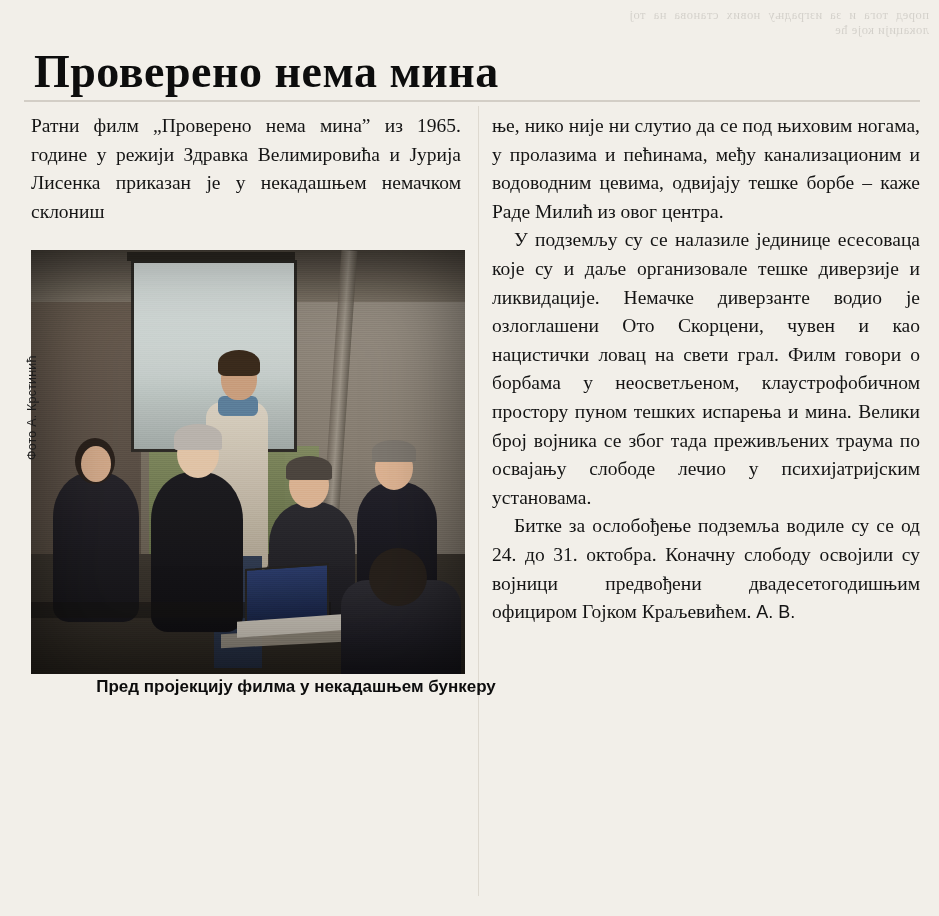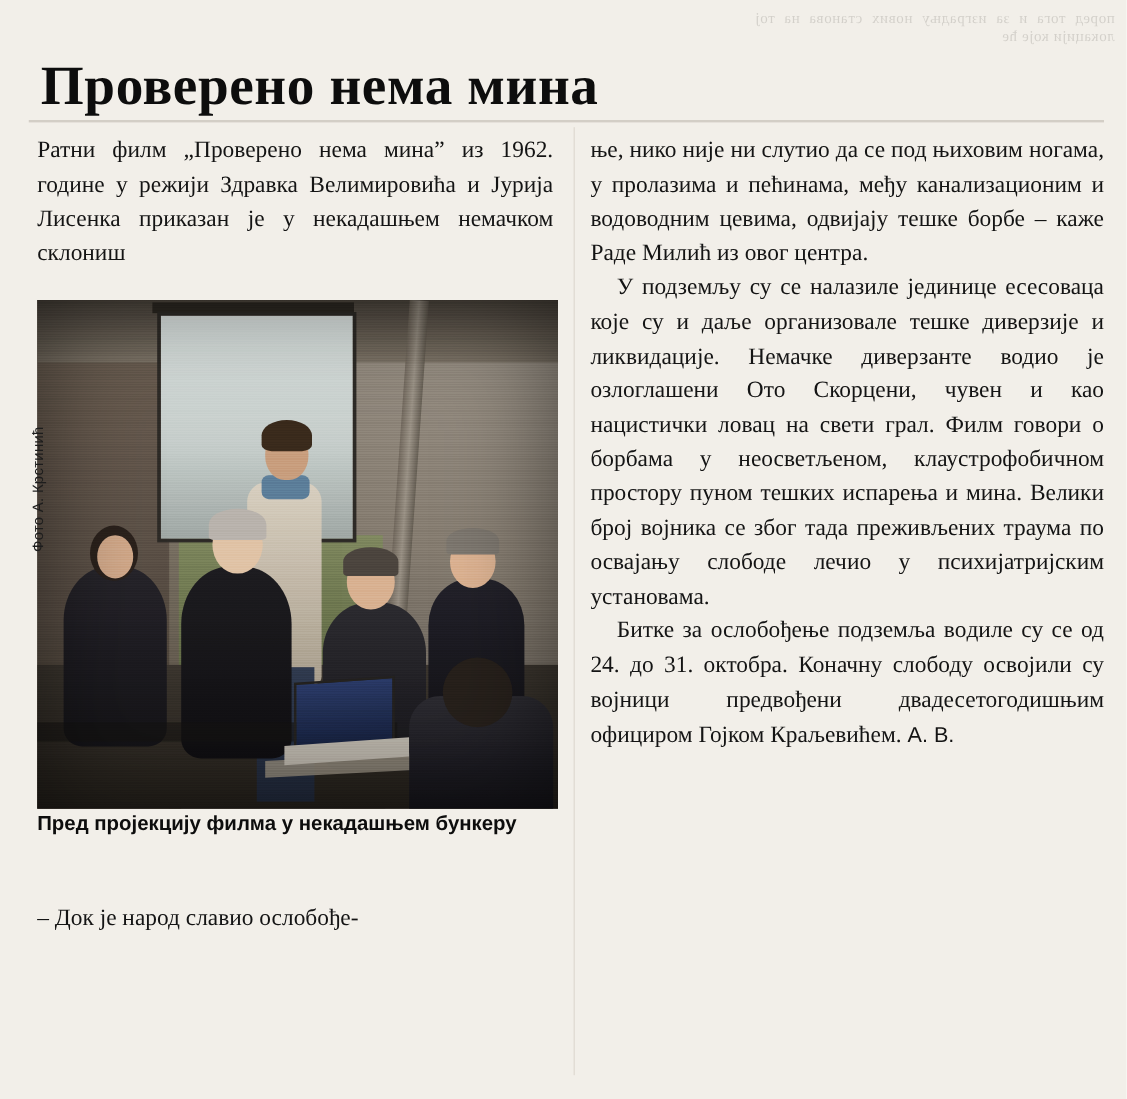--- a/index.html
+++ b/index.html
@@ -252,41 +252,42 @@
   .caption {
     position: absolute;
     left: 31px;
     top: 676px;
     width: 530px;
     font-family: "Liberation Sans", sans-serif;
     font-weight: bold;
     font-size: 17px;
     line-height: 22px;
     color: #0d0d0d;
+    text-align: center;
   }
 
   .sig {
     font-family: "Liberation Sans", sans-serif;
     font-weight: normal;
     font-size: 18px;
   }
 </style>
 </head>
 <body>
 
 <div class="page">
 
   <div class="ghost">поред тога и за изградњу нових станова на тој локацији које ће</div>
 
   <h1 class="headline">Проверено нема мина</h1>
   <div class="rule-under-headline"></div>
   <div class="col-rule"></div>
 
   <div class="col col-left-top">
-    <p>Ратни филм „Проверено нема мина” из 1962. године у режији Здравка Велимировића и Јурија Лисенка приказан је у некадашњем немачком склониш</p>
+    <p>Ратни филм „Проверено нема мина” из 1965. године у режији Здравка Велимировића и Јурија Лисенка приказан је у некадашњем немачком склониш</p>
   </div>
 
   <div class="photo-wrap">
     <div class="photo">
       <div class="ph-wall-l"></div>
       <div class="ph-wall-c"></div>
       <div class="ph-wall-r"></div>
       <div class="ph-ceiling"></div>
       <div class="ph-green-wall"></div>
       <div class="ph-pipe"></div>
@@ -326,21 +327,20 @@
 
       <div class="ph-grain"></div>
       <div class="ph-vignette"></div>
     </div>
     <div class="photo-credit">Фото А. Крстинић</div>
   </div>
 
   <div class="caption">Пред пројекцију филма у некадашњем бункеру</div>
 
   <div class="col col-left-bottom">
-    <p>– Док је народ славио ослобође-</p>
   </div>
 
   <div class="col col-right">
     <p>ње, нико није ни слутио да се под њиховим ногама, у пролазима и пећинама, међу канализационим и водоводним цевима, одвијају тешке борбе – каже Раде Милић из овог центра.</p>
     <p>У подземљу су се налазиле јединице есесоваца које су и даље организовале тешке диверзије и ликвидације. Немачке диверзанте водио је озлоглашени Ото Скорцени, чувен и као нацистички ловац на свети грал. Филм говори о борбама у неосветљеном, клаустрофобичном простору пуном тешких испарења и мина. Велики број војника се због тада преживљених траума по освајању слободе лечио у психијатријским установама.</p>
     <p><span>Битке за ослобођење подземља вoдиле су се од 24. до 31. октобра. Коначну слободу освојили су војници предвођени двадесетогодишњим официром Гојком Краљевићем.</span> <span class="sig">А. В.</span></p>
   </div>
 
 </div>
 

